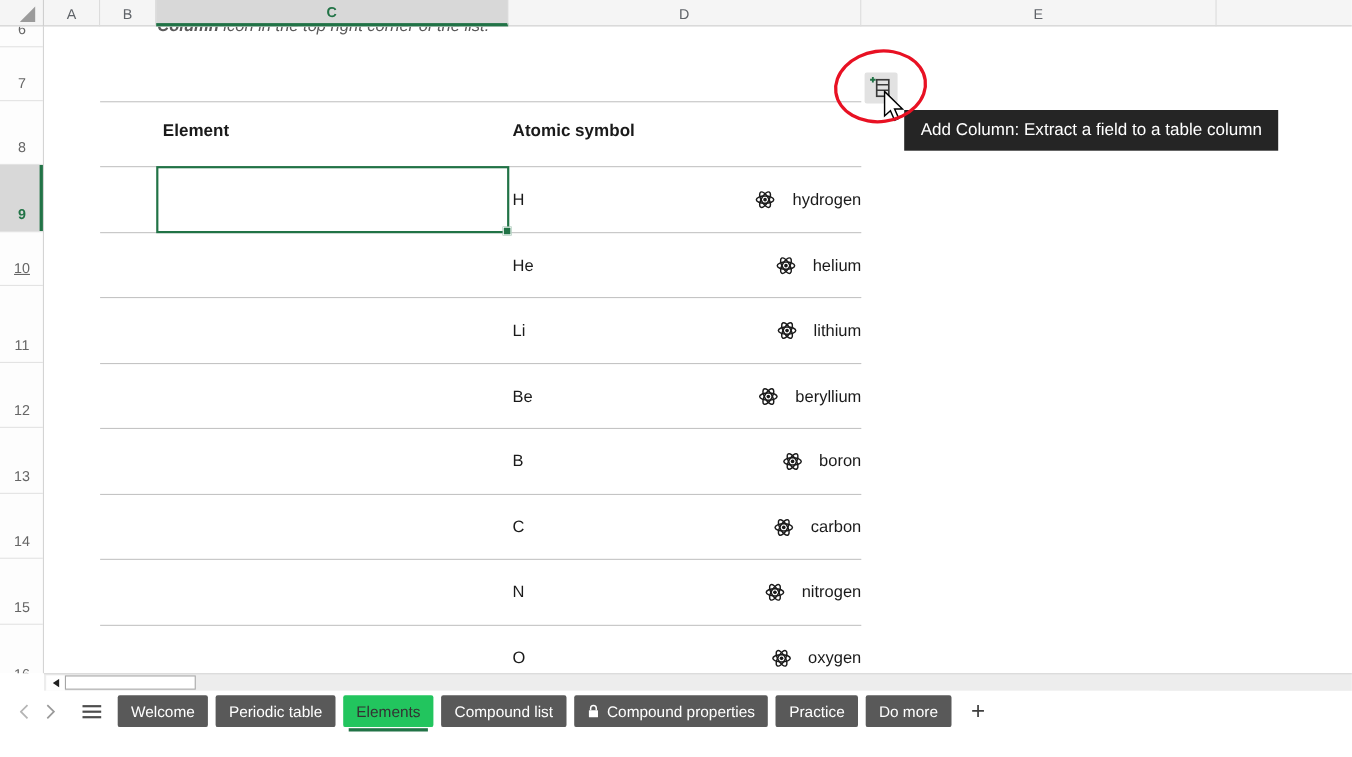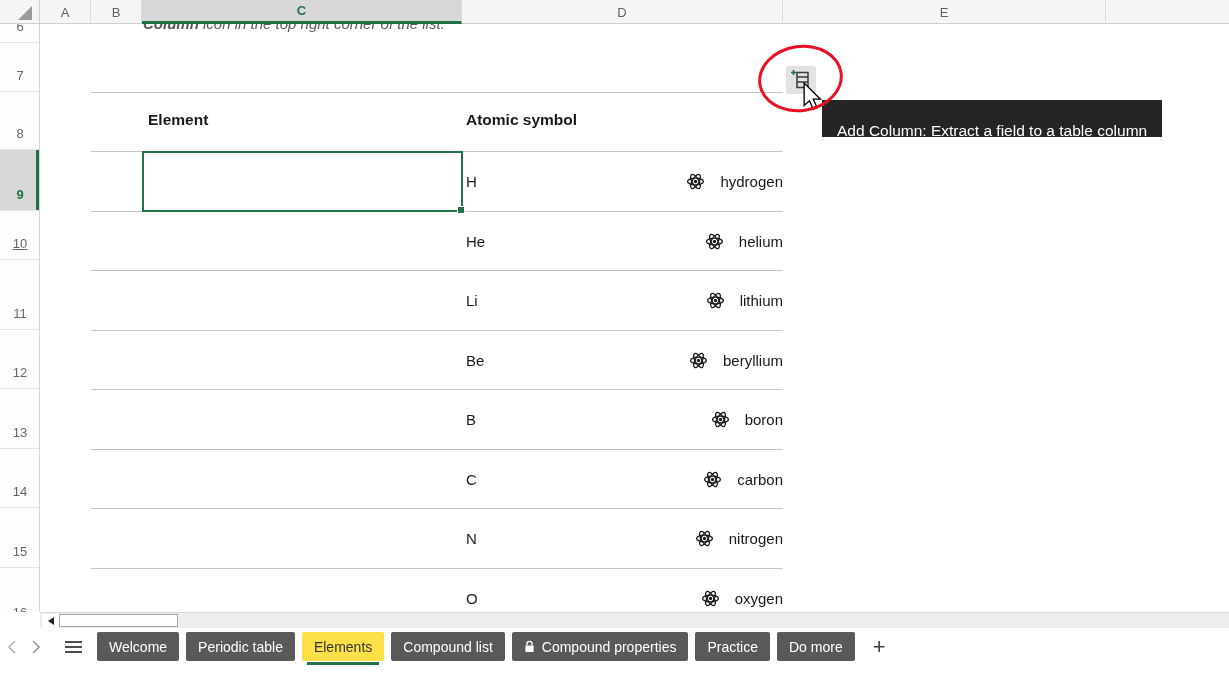--- a/index.html
+++ b/index.html
@@ -61,47 +61,47 @@
   .selection { position:absolute; left:102px; top:127px; width:321px; height:61px;
     border:2px solid #217346; z-index:2; }
   .fill-handle { position:absolute; left:417px; top:182px; width:8px; height:8px;
     background:#217346; border:1px solid #fff; z-index:3; }
 
   .addcol-btn { position:absolute; left:746px; top:42px; width:30px; height:28px;
     background:#e2e2e2; border-radius:2px; display:flex; align-items:center;
     justify-content:center; z-index:4; }
 
   .tooltip { position:absolute; left:782px; top:76px; height:37px; line-height:37px;
-    padding:12px 15px; background:#252525; color:#fff; font-size:15.5px;
+    padding:0 15px; background:#252525; color:#fff; font-size:15.5px;
     white-space:nowrap; z-index:5; }
 
   .cursor { position:absolute; left:763px; top:58px; z-index:7; }
 
   .annotation-ellipse { position:absolute; left:718px; top:21px; width:85px; height:67px;
     border:3px solid #e81123; border-radius:50%; transform:rotate(-8deg); z-index:8; }
 
   
   .hscroll-corner { position:absolute; left:0; top:612px; width:40px; height:16px; background:#fff; }
   .hscroll { position:absolute; left:40px; top:612px; width:1189px; height:16px;
     background:#ededed; border-top:1px solid #d7d7d7; }
   .hscroll-step { position:absolute; left:2px; top:1px; width:17px; height:14px;
     background:#fff; display:flex; align-items:center; justify-content:center; }
   .hscroll-thumb { position:absolute; left:19px; top:1px; width:119px; height:13px;
     background:#fff; border:1px solid #a6a6a6; }
 
   
   .tabbar { position:absolute; left:0; top:628px; width:1054px; height:37px;
-    background:#fff; display:flex; align-items:center; }
+    background:#fff; display:flex; align-items:center; padding-left:10px; }
   .nav-chev { width:24px; display:flex; justify-content:center; flex:none; }
   .all-sheets { margin:0 15px 0 17px; display:flex; flex-direction:column; gap:3px; flex:none; }
   .all-sheets span { display:block; width:17px; height:2px; background:#4d4d4d; }
   .tab { height:29px; padding:0 12px; margin-right:7px; background:#595959; color:#fff;
     font-size:14px; display:flex; align-items:center; border-radius:2px; flex:none;
     white-space:nowrap; position:relative; }
-  .tab.active { background:#fde047; color:#333;justify-content:flex-end; }
+  .tab.active { background:#22c55e; color:#333;justify-content:flex-end; }
   .tab.active::after { content:""; position:absolute; left:5px; right:5px; bottom:-4px;
     height:3px; background:#217346; }
   .tab .lock { margin-right:7px; display:flex; }
   .add-sheet { margin-left:11px; font-size:22px; font-weight:300; color:#3f3f3f; flex:none; }
 
   
   .statusbar { position:absolute; left:0; top:665px; width:1229px; height:23px;
     background:#fff; display:flex; align-items:center; padding-left:14px; gap:19px;
     font-size:13px; color:#3d3d3d; }
 </style>

